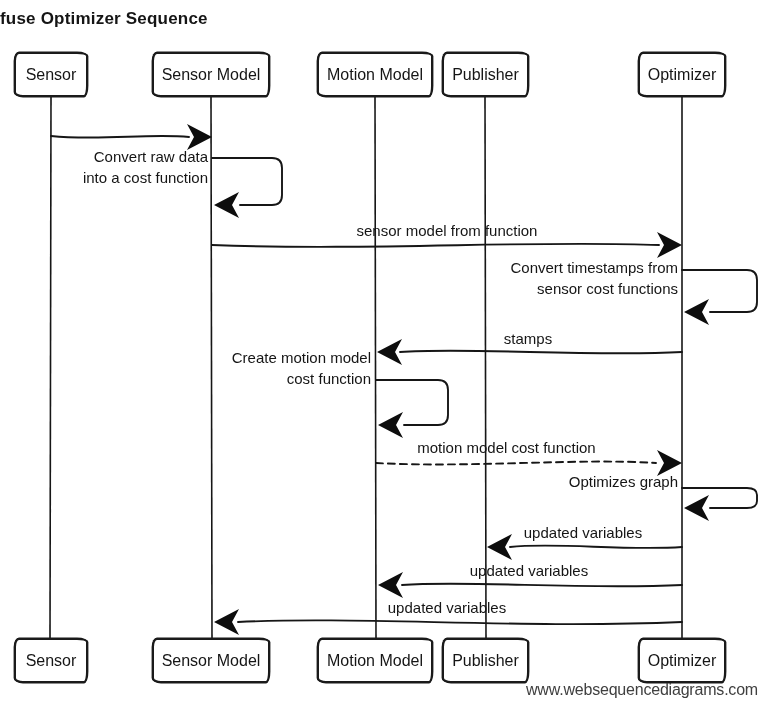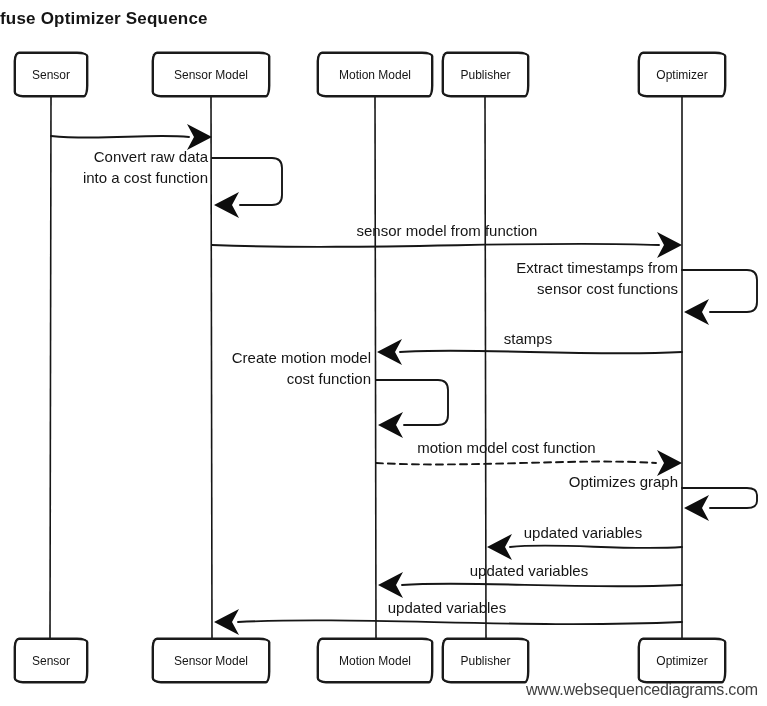--- a/index.html
+++ b/index.html
@@ -13,21 +13,21 @@
   }
   svg.wires{position:absolute;left:0;top:0;}
   .wire{fill:none;stroke:#161616;stroke-width:1.9;stroke-linecap:round;}
   .wire.dashed{stroke-dasharray:7 5;}
   .lifeline{fill:none;stroke:#161616;stroke-width:1.6;}
   .head{fill:#0d0d0d;stroke:none;}
   .actor-box{
     position:absolute;height:41px;background:#ffffff;
     border:2px solid #1a1a1a;z-index:3;
     display:flex;align-items:center;justify-content:center;
-    font-size:12px;
+    font-size:16px;
     border-radius:5px 11px 4px 9px / 9px 4px 11px 5px;
     box-shadow:0 0 0 0.4px #1a1a1a;
   }
   .msg{position:absolute;font-size:15px;line-height:18px;z-index:2;white-space:nowrap;}
   .msg.center{text-align:center;}
   .msg.right{text-align:right;}
   .msg .ln{display:block;line-height:21px;}
   .watermark{
     position:absolute;top:681px;right:9px;font-size:16px;color:#404040;
     letter-spacing:-0.2px;z-index:4;
@@ -100,21 +100,21 @@
 
 
   <div class="msg right" style="left:48px;top:146px;width:160px;">
     <span class="ln">Convert raw data</span>
     <span class="ln">into a cost function</span>
   </div>
 
   <div class="msg center" style="left:322px;top:222px;width:250px;">sensor model from function</div>
 
   <div class="msg right" style="left:488px;top:257px;width:190px;">
-    <span class="ln">Extract timestamps from</span>
+    <span class="ln">Convert timestamps from</span>
     <span class="ln">sensor cost functions</span>
   </div>
 
   <div class="msg center" style="left:468px;top:330px;width:120px;">stamps</div>
 
   <div class="msg right" style="left:192px;top:347px;width:179px;">
     <span class="ln">Create motion model</span>
     <span class="ln">cost function</span>
   </div>
 

